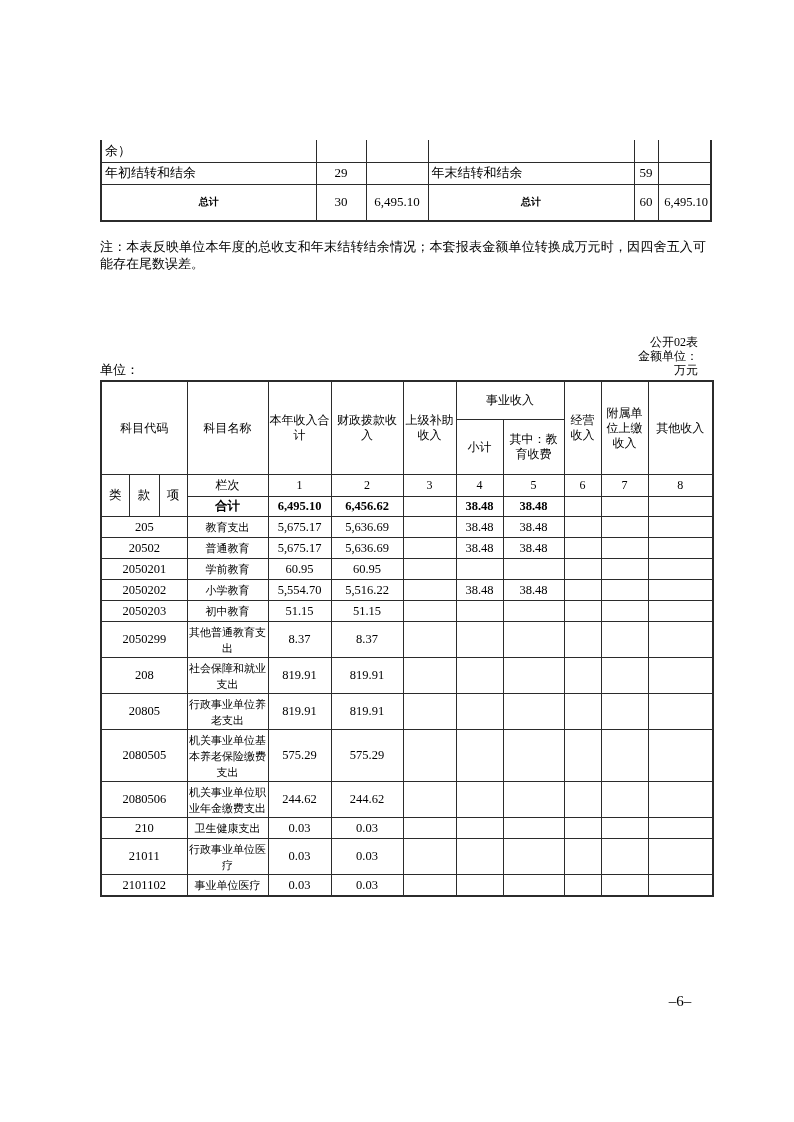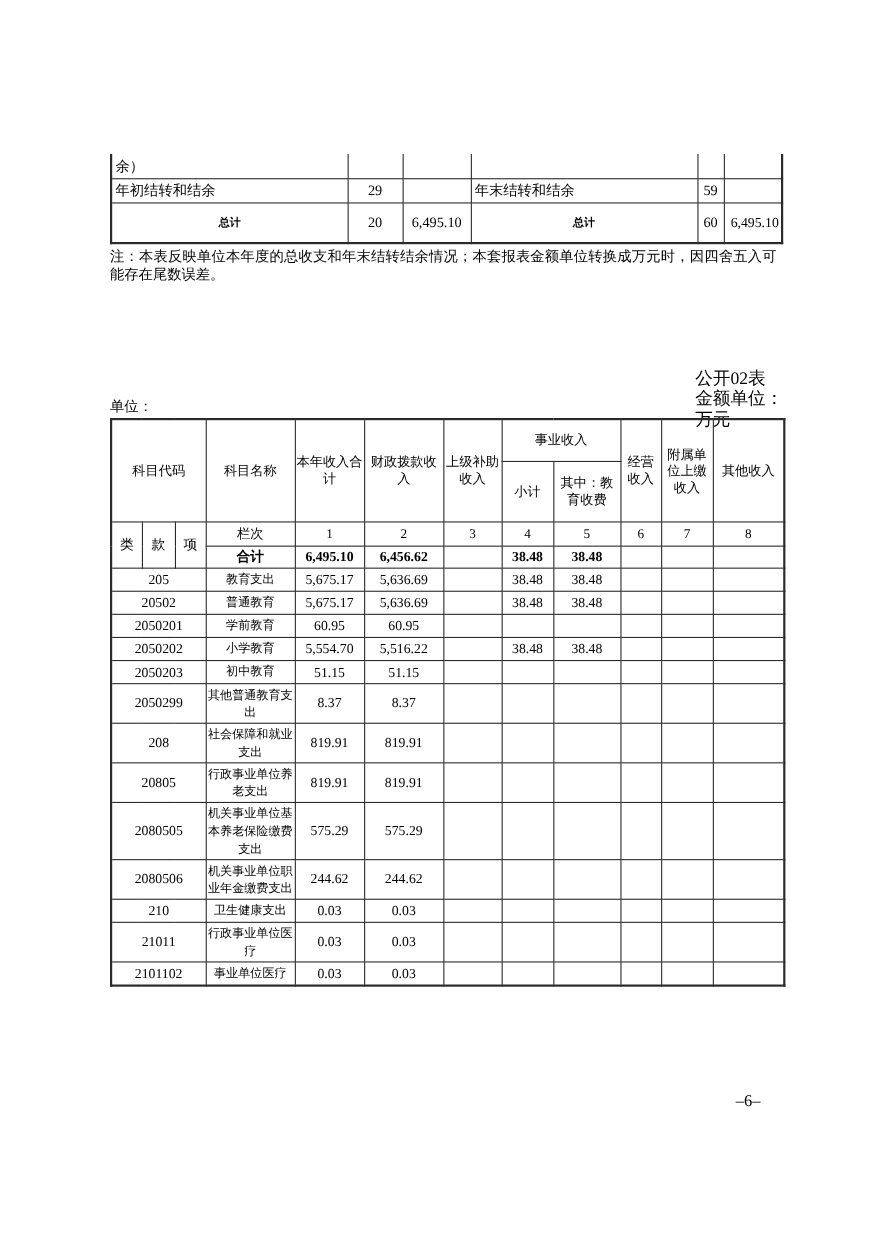--- a/index.html
+++ b/index.html
@@ -21,27 +21,27 @@
   .carry-table td { padding:1px 3px; }
   .carry-table .lbl { text-align:left; }
   .carry-table .num { text-align:center; }
   .carry-table .amt { text-align:center; }
   .carry-table .total-lbl { text-align:center; font-weight:bold; font-size:10px; }
   .carry-table .amt-wrap { text-align:right; word-break:break-all; line-height:1.2; font-size:12.5px; padding:1px 2px; }
   .r1 { height:22px; } .r2 { height:22px;padding-left:44px; } .r3 { height:37px; }
 
   
   .note { position:absolute; left:100px; width:606px; font-size:13px; line-height:1.28; text-align:justify; }
-  .note-top { top:225px; }
+  .note-top { top:239px; }
   .note-bottom { top:895px; }
 
   
   .title { position:absolute; left:0; top:298px; width:794px; text-align:center;
            font-size:22px; font-weight:bold; letter-spacing:2px; }
-  .meta { position:absolute; right:82px; top:336px; font-size:16px; line-height:1.15; }
+  .meta { position:absolute; right:96px; top:336px; text-align:right; font-size:12px; line-height:1.15; }
   .org-label { position:absolute; left:100px; top:361px; font-size:13px; }
 
   
   .income-table { position:absolute; left:100px; top:380px; width:612px; font-size:12px;
                   border:2px solid #2b2b2b; }
   .income-table th, .income-table td { text-align:center; vertical-align:middle; line-height:15px; }
   .income-table thead th { padding:11px 1px; font-size:12px; }
   .hrow-band th { height:20px; }
   .hrow-sub th { height:55px; }
   .hrow-cols td { height:22px; }
@@ -79,21 +79,21 @@
     <tr class="r2">
       <td class="lbl">年初结转和结余</td>
       <td class="num">29</td>
       <td class="amt"></td>
       <td class="lbl">年末结转和结余</td>
       <td class="num">59</td>
       <td class="amt"></td>
     </tr>
     <tr class="r3">
       <td class="total-lbl">总计</td>
-      <td class="num">20</td>
+      <td class="num">30</td>
       <td class="amt">6,495.10</td>
       <td class="total-lbl">总计</td>
       <td class="num">60</td>
       <td class="amt-wrap">6,495.10</td>
     </tr>
   </tbody>
     </table>
 
   <div class="note note-top">注：本表反映单位本年度的总收支和年末结转结余情况；本套报表金额单位转换成万元时，因四舍五入可能存在尾数误差。</div>
 

